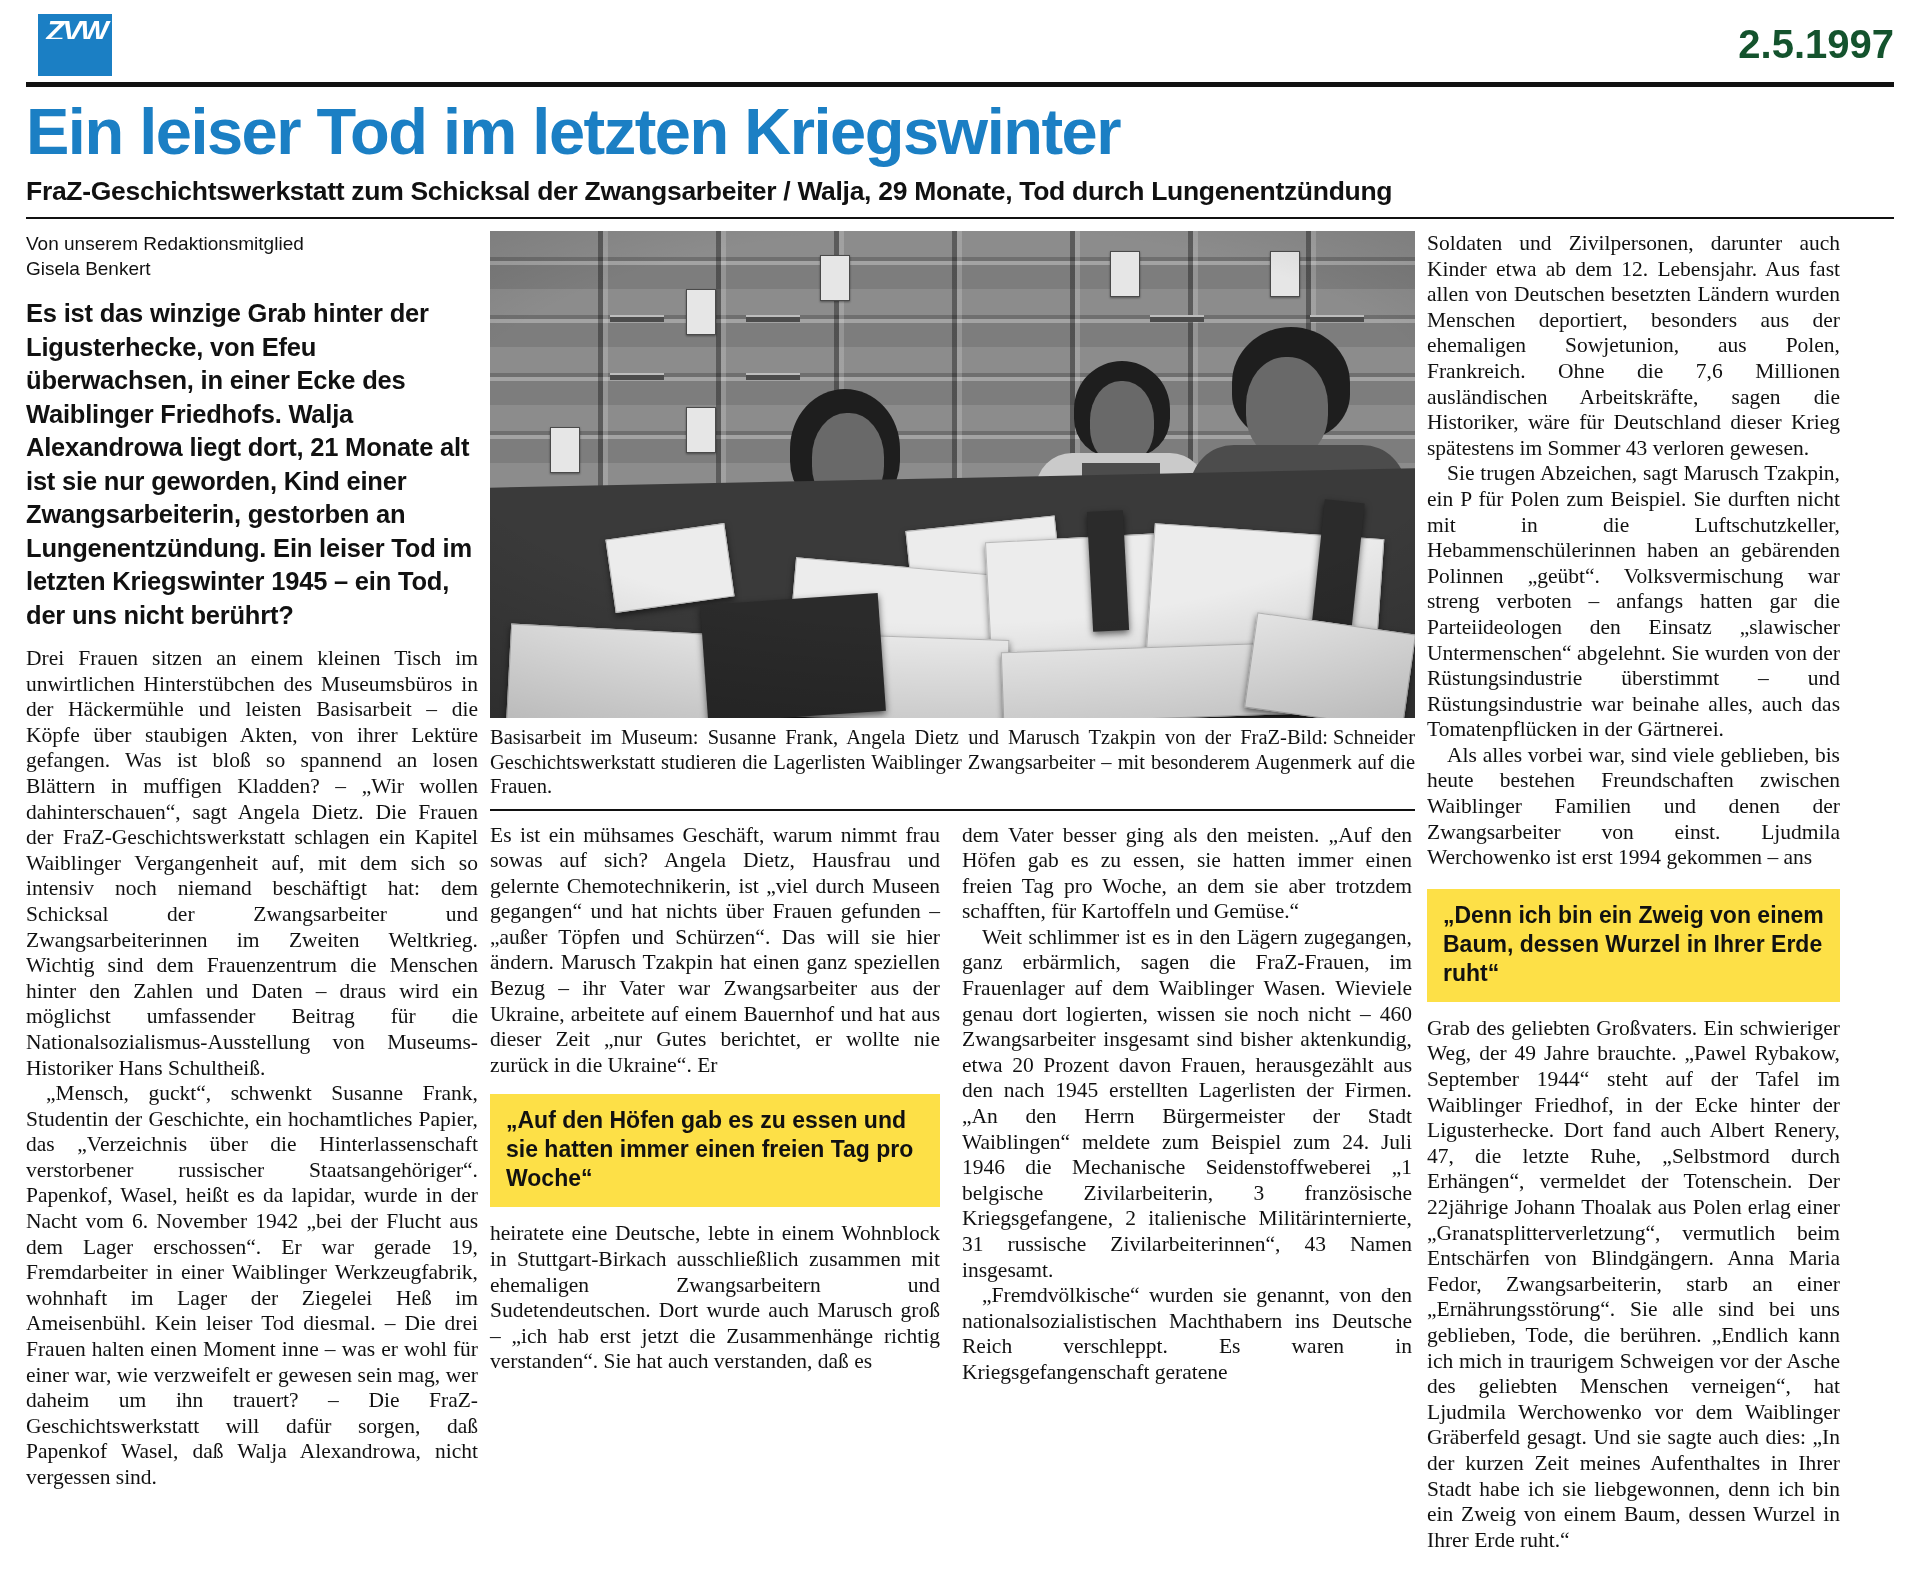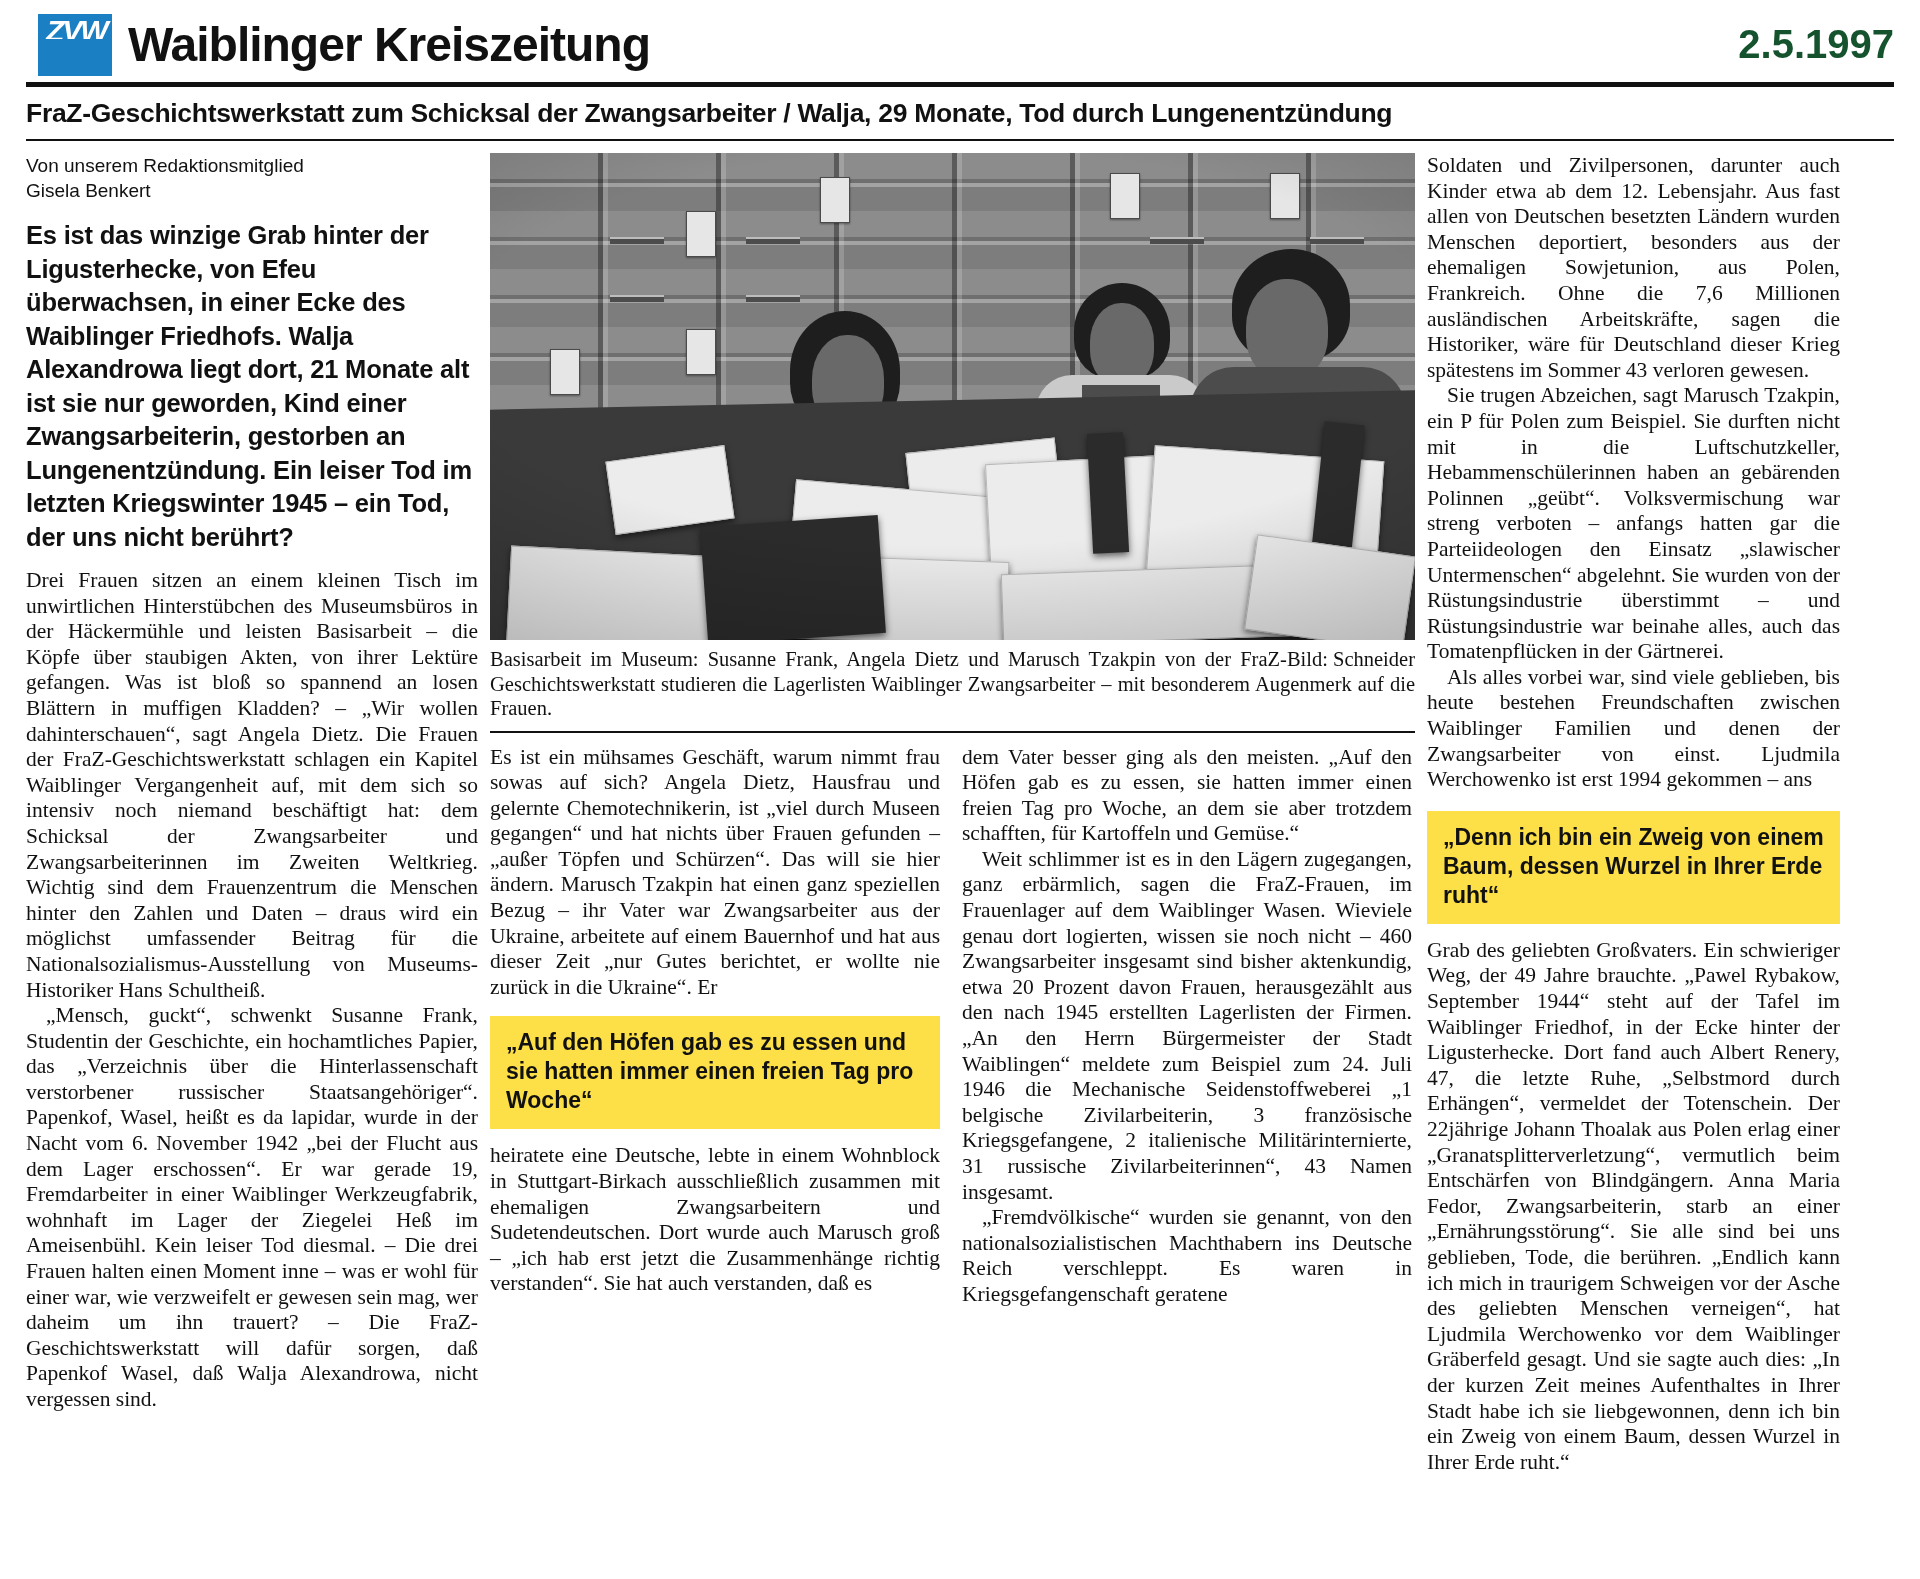--- a/index.html
+++ b/index.html
@@ -263,27 +263,27 @@
 
 <div class="page">
 
   <div class="masthead">
     <div class="masthead-left">
       <div class="logo">
         <div class="zw">ZVW</div>
         <div class="bar bar1"></div>
         <div class="bar bar2"></div>
       </div>
-      <div class="paper-name">Waiblinger Kreiszeitung</div>
     </div>
     <div class="issue-date">2.5.1997</div>
   </div>
 
   <div class="rule-thick"></div>
 
+  <h1 class="headline">Ein leiser Tod im letzten Kriegswinter</h1>
   <div class="subhead">FraZ-Geschichtswerkstatt zum Schicksal der Zwangsarbeiter / Walja, 29 Monate, Tod durch Lungenentzündung</div>
   <div class="rule-thin"></div>
 
   <div class="content">
 
     <div class="col col-left">
       <div class="byline">
         <div>Von unserem Redaktionsmitglied</div>
         <div>Gisela Benkert</div>
       </div>

